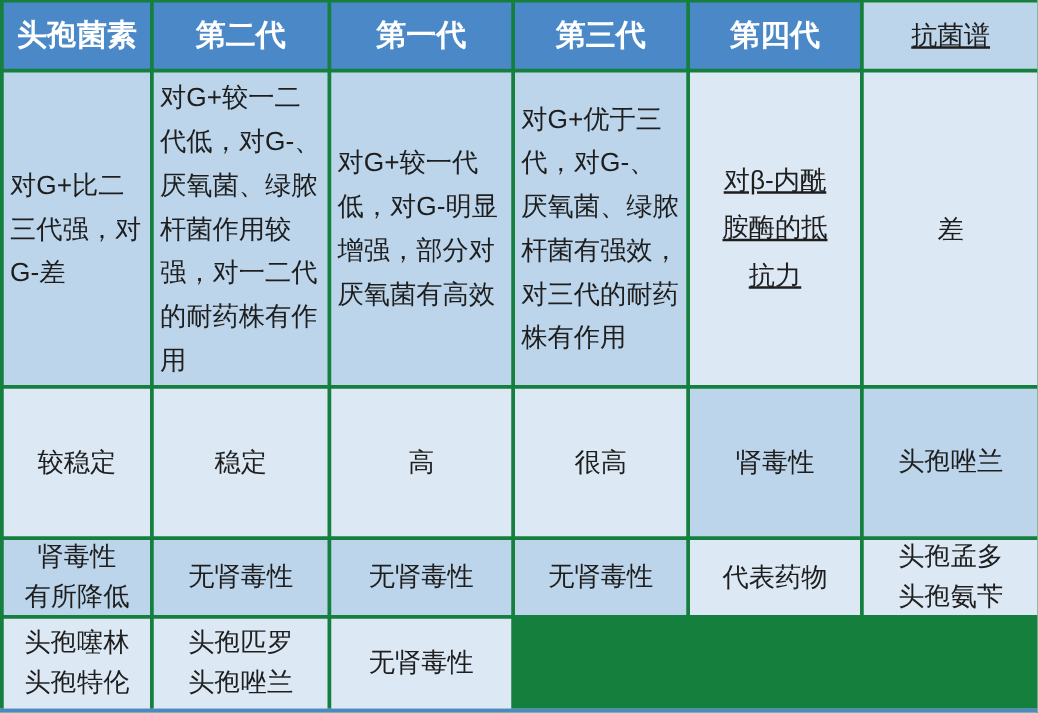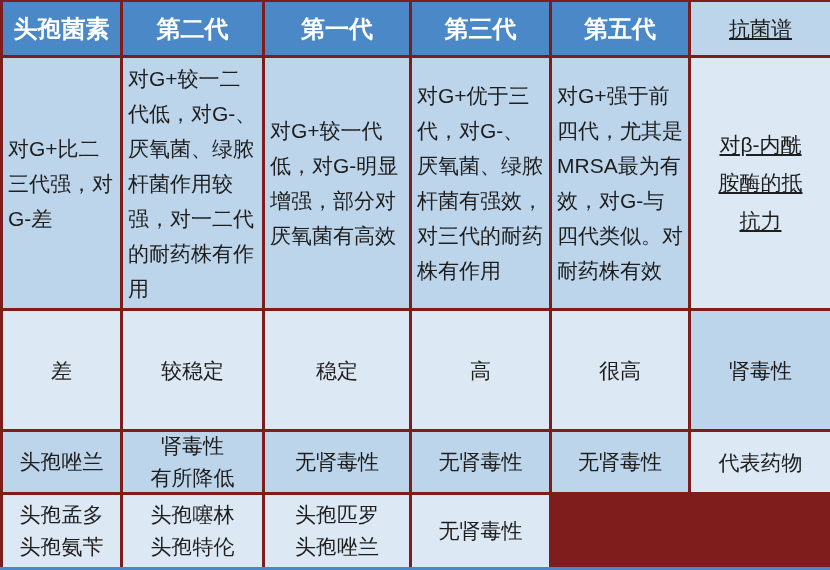--- a/index.html
+++ b/index.html
@@ -9,21 +9,21 @@
     font-family: "Liberation Sans", "DejaVu Sans", sans-serif;
     overflow: hidden;
     position: relative;
   }
   .grid {
     display: grid;
     grid-template-columns: 117px 139px 144px 137px 136px 139px;
     grid-template-rows: 53px 250px 118px 60px 72px;
     gap: 3px;
     padding: 2px 0 0 3px;
-    background: #7f1d1d;
+    background: #15803d;
     width: 827px;
   }
   .cell {
     display: flex;
     align-items: center;
     justify-content: center;
     text-align: center;
     white-space: pre-line;
     color: #1e1e1e;
     font-size: 21px;
@@ -57,28 +57,27 @@
 </style>
 </head>
 <body>
 
 <div class="grid">
 
   <div class="cell hdr">头孢菌素</div>
   <div class="cell hdr">第二代</div>
   <div class="cell hdr">第一代</div>
   <div class="cell hdr">第三代</div>
-  <div class="cell hdr">第五代</div>
+  <div class="cell hdr">第四代</div>
 
   <div class="cell odd lab">抗菌谱</div>
   <div class="cell odd left">对G+比二三代强，对G-差</div>
   <div class="cell odd left">对G+较一二代低，对G-、厌氧菌、绿脓杆菌作用较强，对一二代的耐药株有作用</div>
   <div class="cell odd left">对G+较一代低，对G-明显增强，部分对厌氧菌有高效</div>
   <div class="cell odd left">对G+优于三代，对G-、厌氧菌、绿脓杆菌有强效，对三代的耐药株有作用</div>
-  <div class="cell odd left">对G+强于前四代，尤其是MRSA最为有效，对G-与四代类似。对耐药株有效</div>
 
   <div class="cell even lab">对β-内酰胺酶的抵抗力</div>
   <div class="cell even">差</div>
   <div class="cell even">较稳定</div>
   <div class="cell even">稳定</div>
   <div class="cell even">高</div>
   <div class="cell even">很高</div>
 
   <div class="cell odd">肾毒性</div>
   <div class="cell odd tight">头孢唑兰</div>

